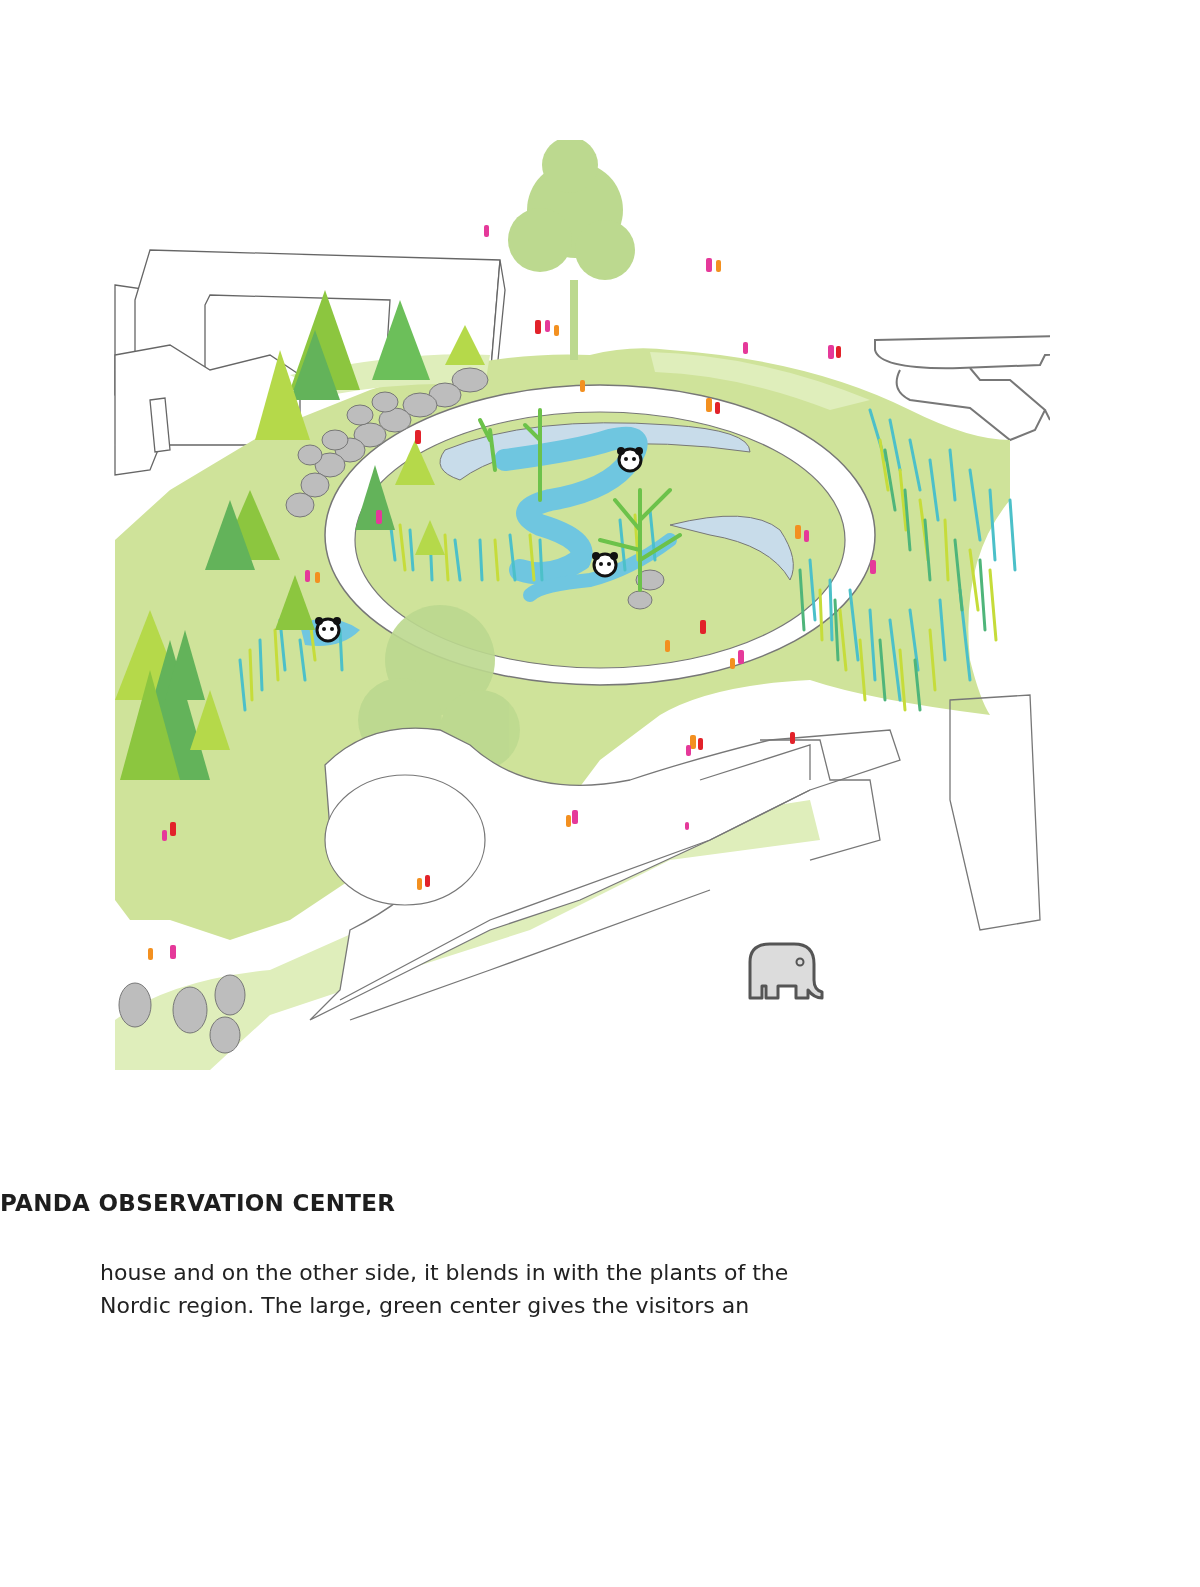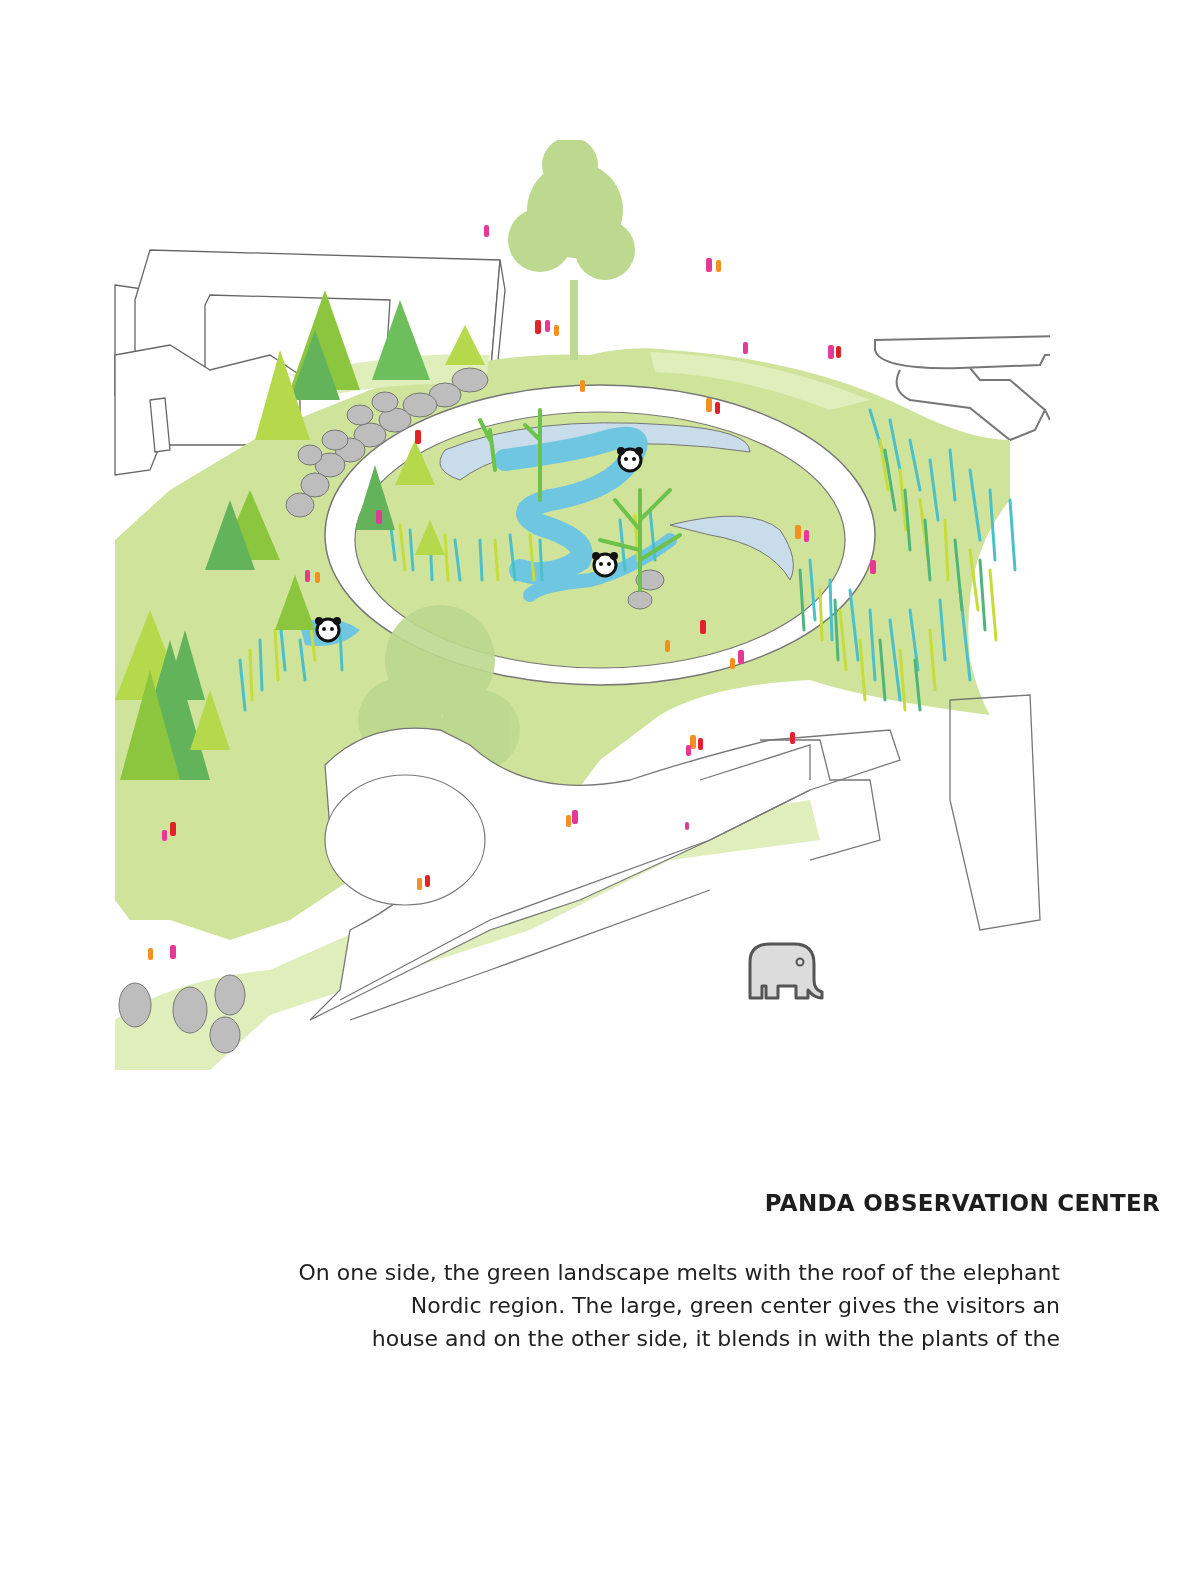--- a/index.html
+++ b/index.html
@@ -1,19 +1,19 @@
 <!DOCTYPE html>
 <html><head>
 <meta charset="utf-8">
 <style>
   html,body{margin:0;padding:0;background:#ffffff;}
   body{width:1200px;height:1587px;position:relative;overflow:hidden;font-family:"DejaVu Sans","Liberation Sans",sans-serif;}
   .figure{position:absolute;left:110px;top:140px;width:940px;height:940px;}
   .figure svg{width:100%;height:100%;display:block;}
-  .caption{position:absolute;left:0;top:1190px;width:1160px;text-align:right;}
+  .caption{position:absolute;left:0;top:1190px;width:1160px;text-align:left;}
   .caption-title{font-family:"DejaVu Sans","Liberation Sans",sans-serif;font-weight:bold;font-size:23px;letter-spacing:0.3px;color:#1e1e1e;margin:0;}
   .caption-body{margin:40px auto 0;width:960px;font-family:"DejaVu Sans","Liberation Sans",sans-serif;font-size:22px;line-height:33px;color:#222;}
   .caption-body span{display:block;}
 </style>
 </head>
 <body>
 
 <div class="figure">
   <svg viewBox="0 0 940 940" xmlns="http://www.w3.org/2000/svg">
 
@@ -192,17 +192,16 @@
     <g transform="translate(632,800)">
       <path d="M8 58 L8 22 Q8 4 28 4 L52 4 Q72 4 72 24 L72 40 Q72 50 80 52 L80 58 Q72 58 66 50 L66 58 L54 58 L54 46 L36 46 L36 58 L24 58 L24 46 L20 46 L20 58 Z" fill="#dcdcdc" stroke="#555" stroke-width="3" stroke-linejoin="round"></path>
       <circle cx="58" cy="22" r="3.5" fill="none" stroke="#555" stroke-width="2"></circle>
     </g>
   </svg>
 </div>
 
 <div class="caption">
   <h2 class="caption-title">PANDA OBSERVATION CENTER</h2>
   <p class="caption-body">
-    <span>On one side, the green landscape melts with the roof of the elephant</span>
+    <span>house and on the other side, it blends in with the plants of the</span>
     <span>Nordic region. The large, green center gives the visitors an</span>
-    <span>house and on the other side, it blends in with the plants of the</span>
   </p>
 </div>
 
 </body></html>

